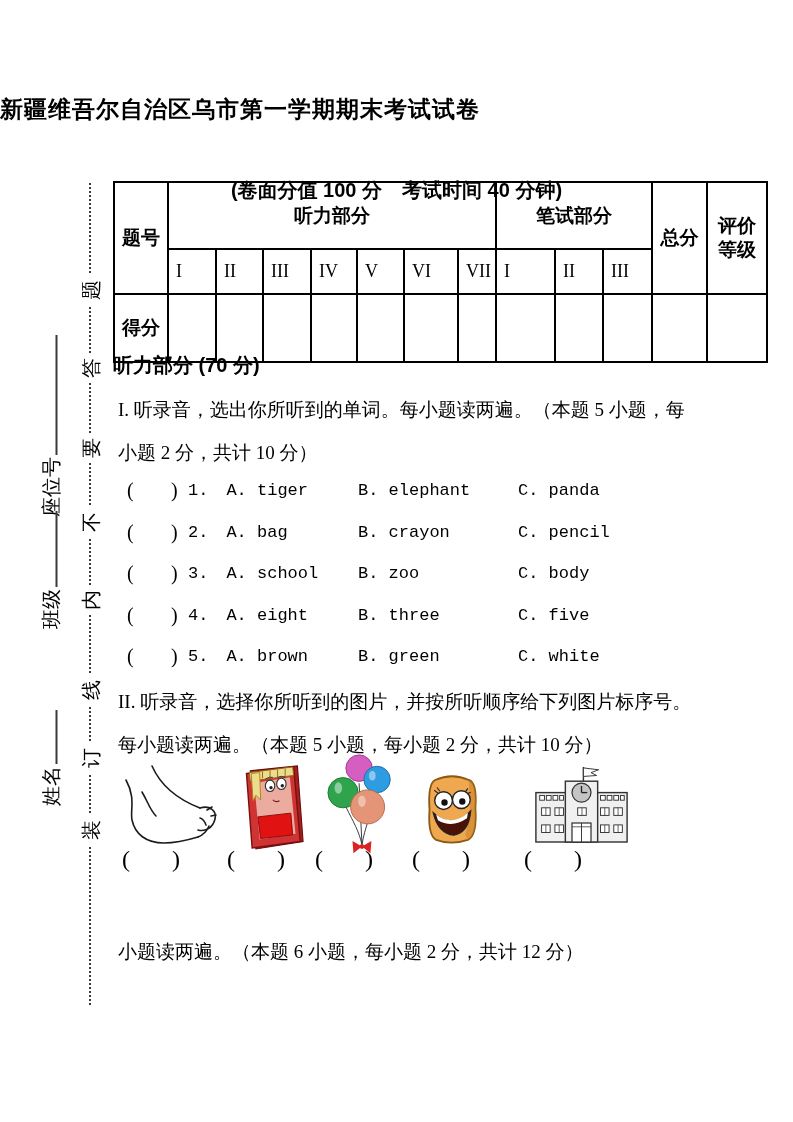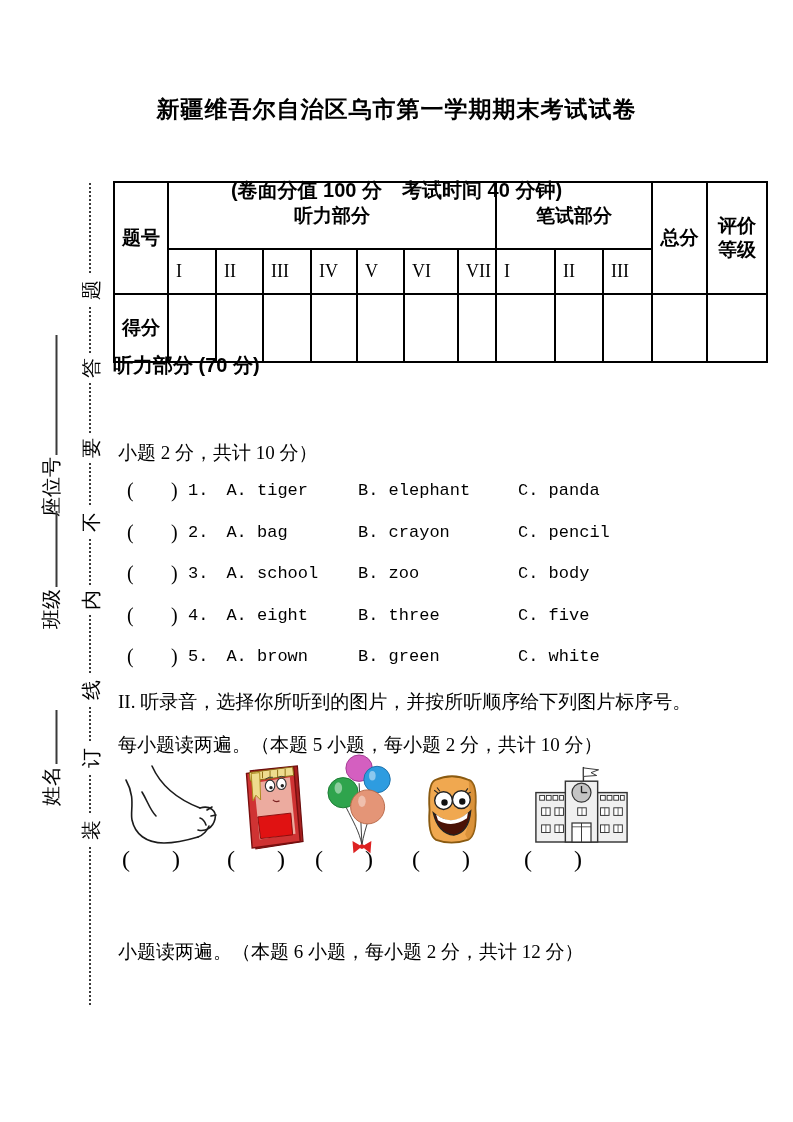--- a/index.html
+++ b/index.html
@@ -2,21 +2,21 @@
 <html><head>
 <meta charset="utf-8">
 <style>
   html,body { margin:0; padding:0; background:#ffffff; }
   .page {
     position:relative; width:793px; height:1122px; background:#fff;
     font-family:"Liberation Serif", serif; color:#000; overflow:hidden;
   }
   
   .exam-title {
-    position:absolute; top:94px; left:0; width:100%; text-align:center;
+    position:absolute; top:94px; left:0; width:100%; 
     font-family:"Liberation Sans", sans-serif; font-weight:bold; font-size:23px;
     letter-spacing:1px;
   }
   .exam-subtitle {
     position:absolute; top:141px; left:0; width:100%; text-align:center;
     font-family:"Liberation Sans", sans-serif; font-weight:bold; font-size:20px;margin-top:36px;
   }
   
   table.score { position:absolute; left:113px; top:181px; width:653px;
     border-collapse:collapse; table-layout:fixed; }
@@ -140,20 +140,21 @@
       <td></td>
           <td></td>
       <td></td>
           <td></td>
     </tr>
   </tbody>
     </table>
 
   <div class="section-heading" style="top:352px">听力部分 (70 分)</div>
 
+  <div class="body-line" style="top:397px">I. 听录音，选出你所听到的单词。每小题读两遍。（本题 5 小题，每</div>
   <div class="body-line" style="top:440px">小题 2 分，共计 10 分）</div>
 
   <div class="q-row" style="top:481px">
     <span class="paren p-open">(</span>
     <span class="paren p-close">)</span>
     <span class="q-num"><span>1.</span><span class="opt-a">A. tiger</span></span>
     <span class="opt-b">B. elephant</span>
     <span class="opt-c">C. panda</span>
   </div>
   <div class="q-row" style="top:523px">

